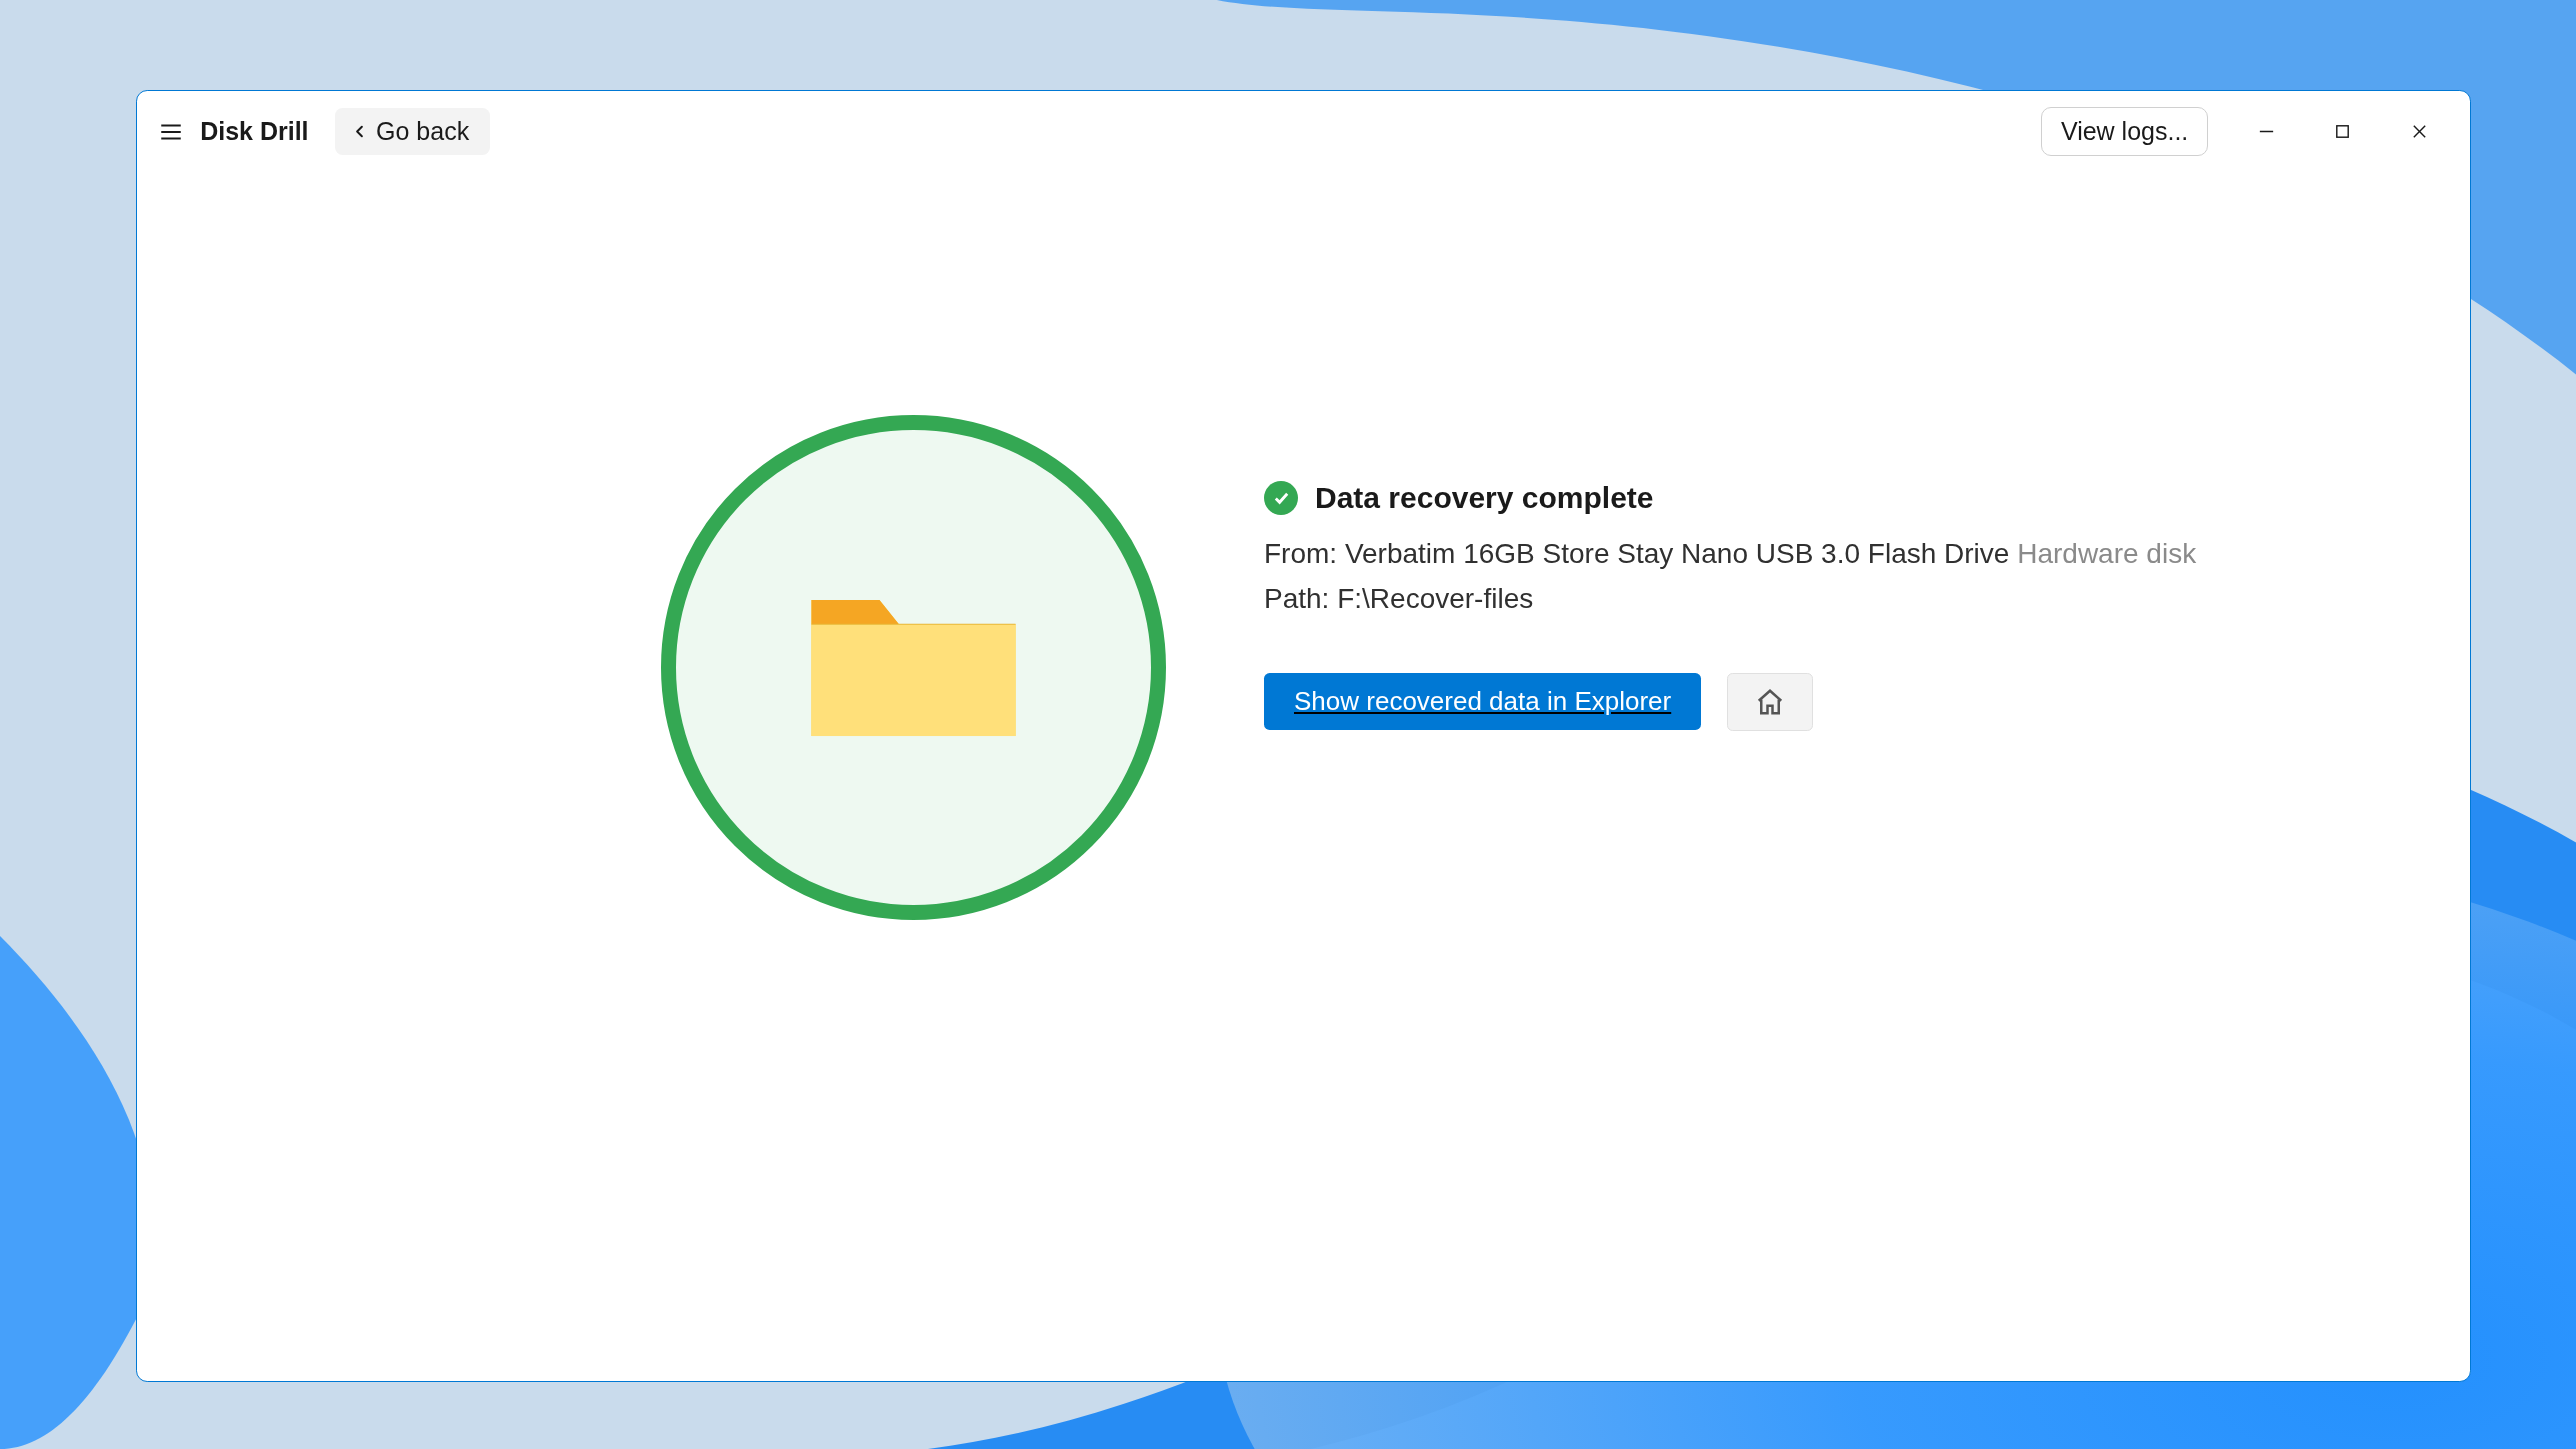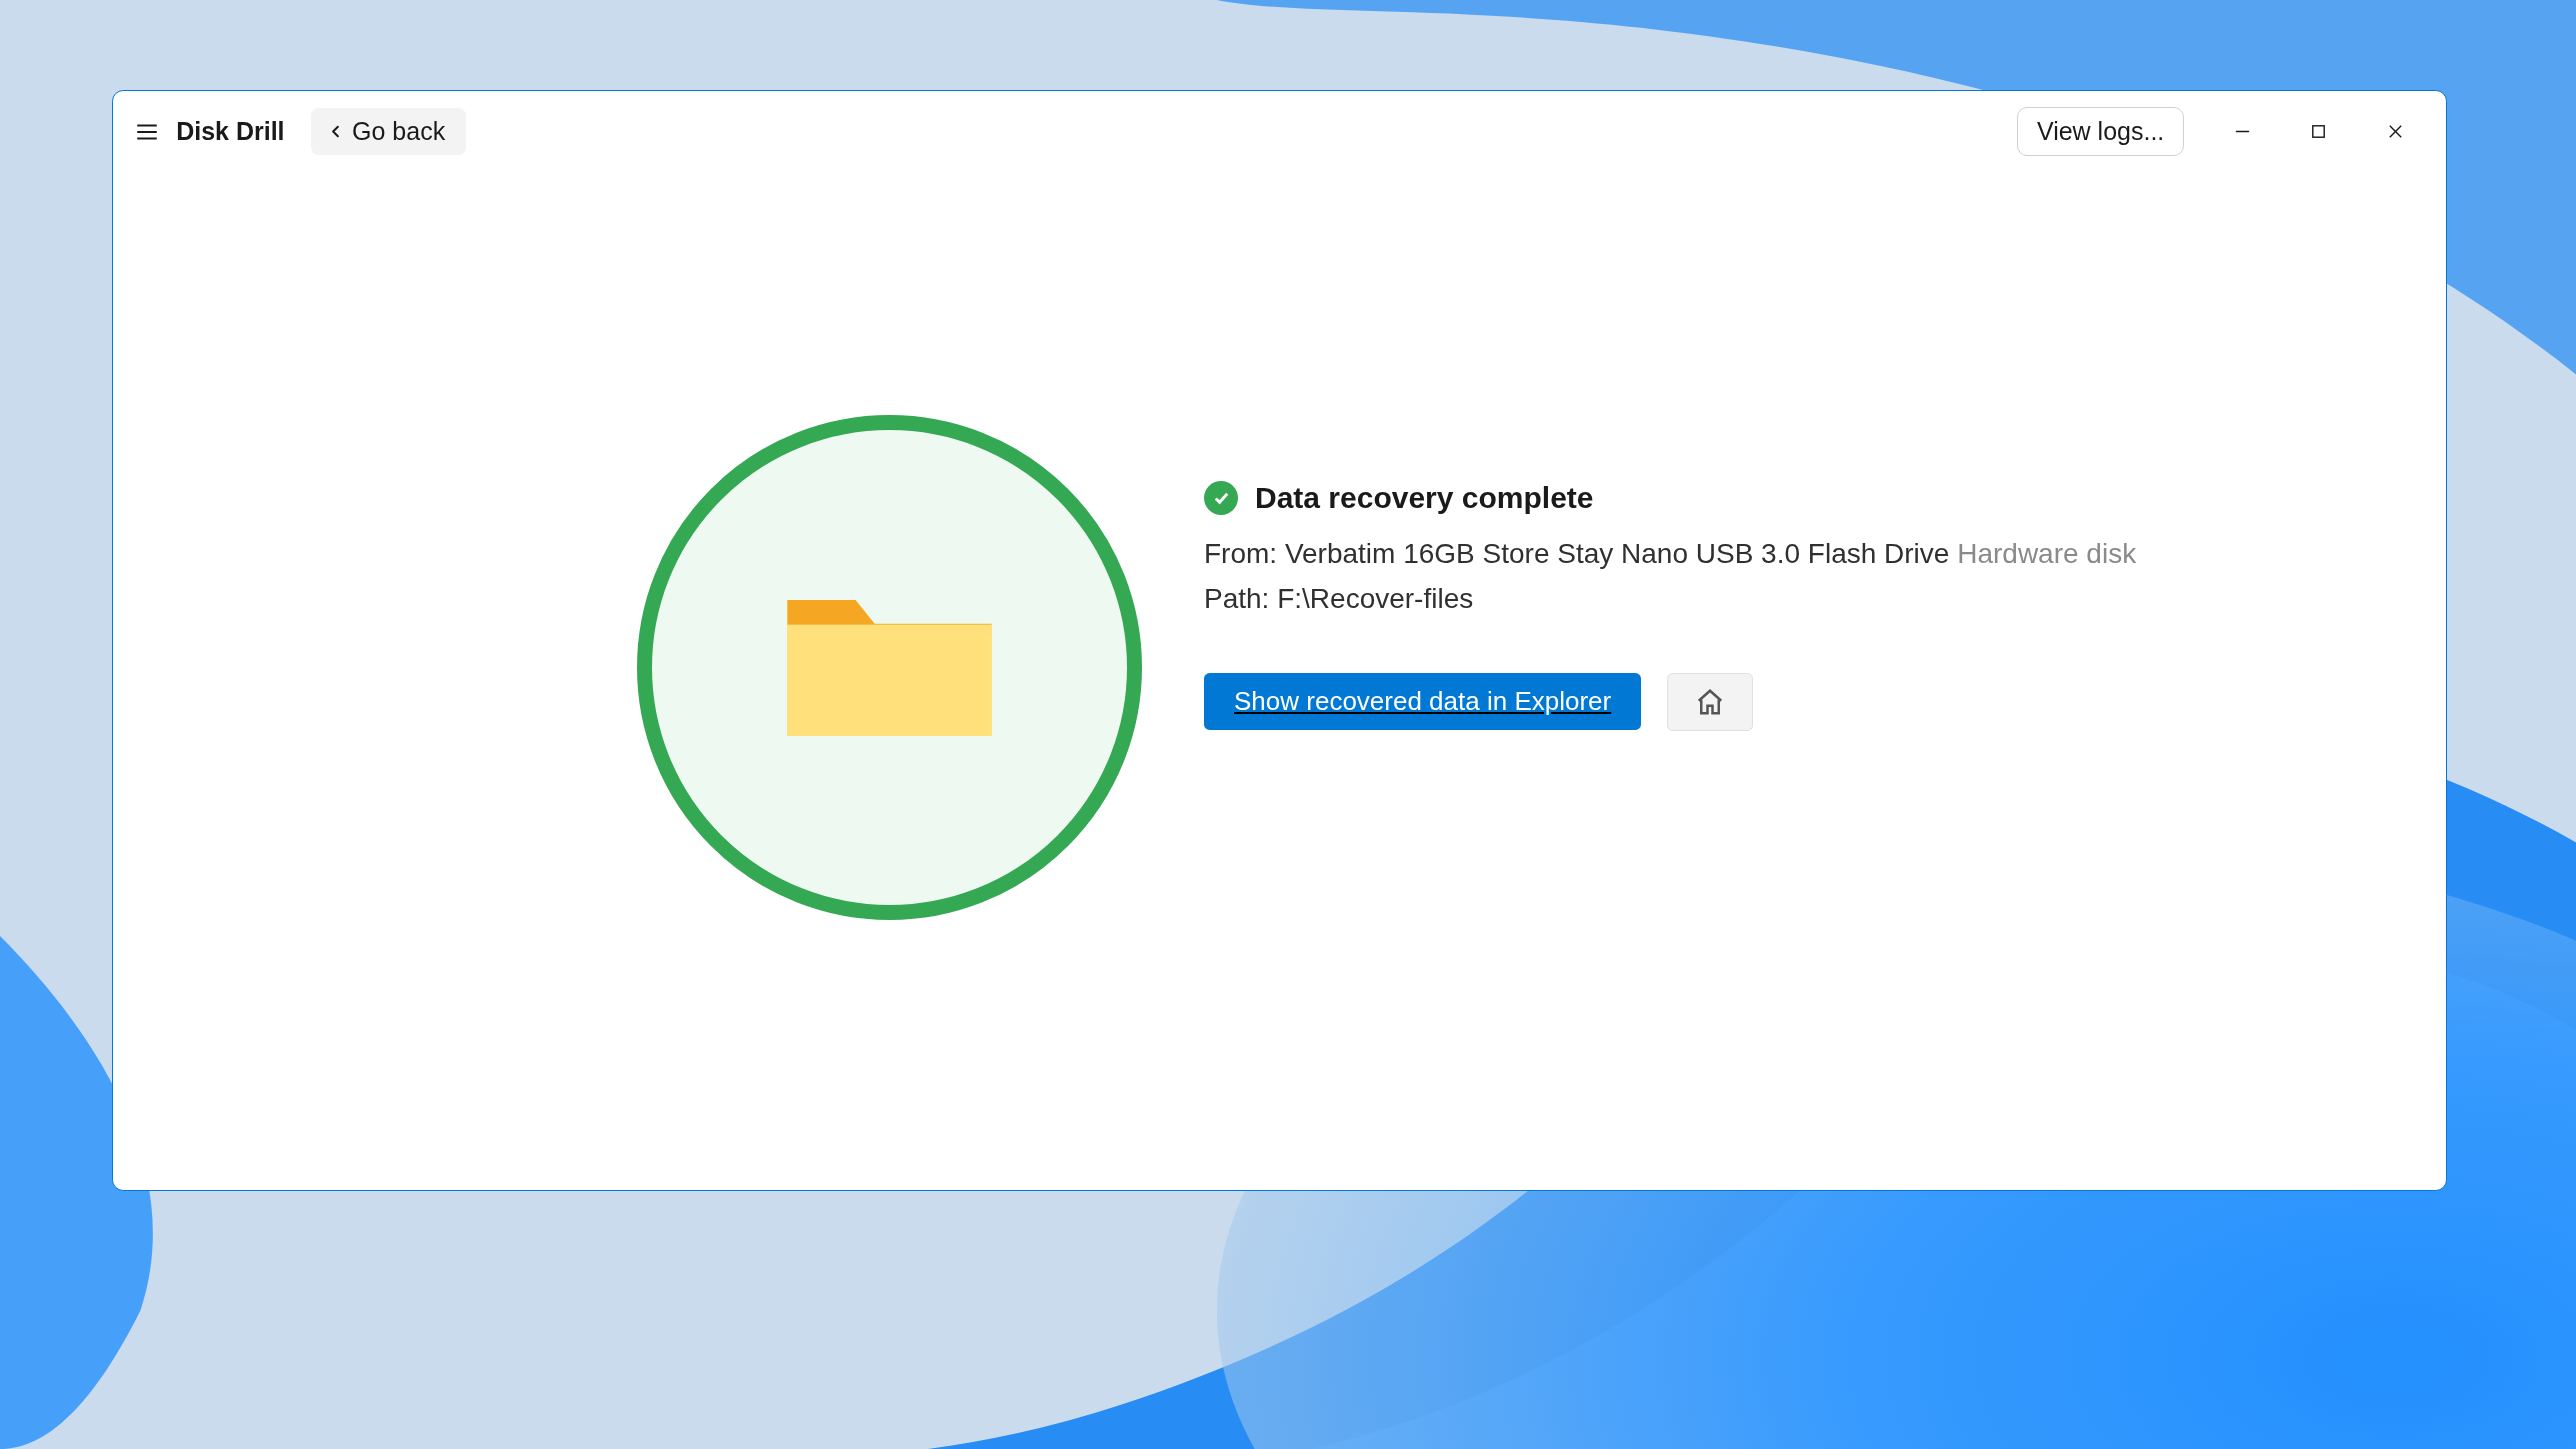--- a/index.html
+++ b/index.html
@@ -21,23 +21,23 @@
 }
 .desktop-bg svg {
   position: absolute;
   inset: 0;
   width: 100%;
   height: 100%;
 }
 .app-window {
   position: absolute;
   top: 90px;
-  left: 112px;
+  left: 136px;
   width: 2335px;
-  height: 1101px;
+  height: 1292px;
   background: #ffffff;
   border: 1.9px solid #0078d4;
   border-radius: 11.2px;
   overflow: hidden;
   display: flex;
   flex-direction: column;
 }
 .title-bar {
   height: 81px;
   display: flex;
@@ -95,21 +95,21 @@
   align-items: center;
   justify-content: center;
   cursor: pointer;
 }
 .win-ctrl svg { width: 19px; height: 19px; stroke: #1a1a1a; stroke-width: 1.5; fill: none; }
 .content {
   flex: 1;
   display: flex;
   align-items: flex-start;
   padding-top: 243px;
-  gap: 62px;
+  gap: 98px;
   padding-left: 524px;
 }
 .folder-badge {
   width: 505px;
   height: 505px;
   border: 15px solid #34a853;
   border-radius: 50%;
   background: #eef9f1;
   display: flex;
   align-items: center;

